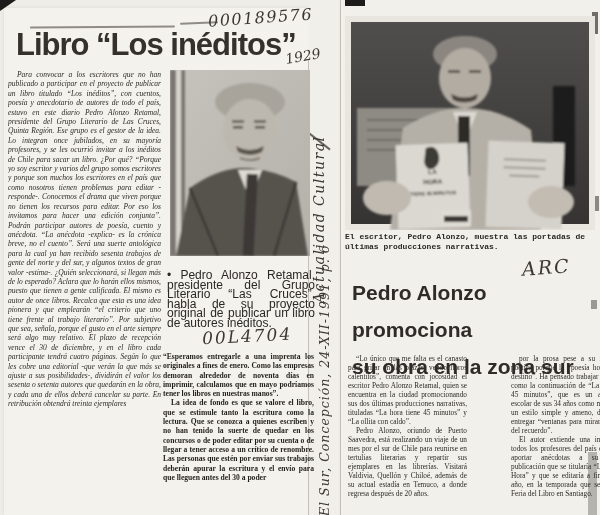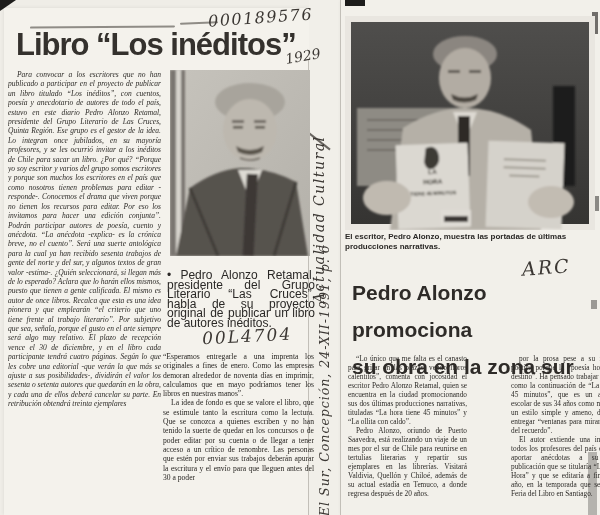--- a/index.html
+++ b/index.html
@@ -38,33 +38,33 @@
     position:absolute;left:352px;top:274px;width:250px;margin:0;
     font-family:"Liberation Sans",sans-serif;font-weight:700;
     font-size:21px;line-height:37px;color:#2e2b28;
   }
   .headline2 span{display:block;}
   .bodytext{
     position:absolute;text-align:justify;color:#2c2a27;overflow:hidden;
     font-family:"Liberation Serif",serif;
   }
   .col1{left:8px;top:70px;width:153px;height:445px;font-size:7.5px;line-height:9.4px;text-indent:9px;font-style:italic;}
-  .colmid{left:163px;top:352px;width:151px;height:163px;font-size:7.6px;line-height:9.3px;font-weight:400;color:#201e1b;}
+  .colmid{left:163px;top:352px;width:151px;height:163px;font-size:7.6px;line-height:9.3px;font-weight:700;color:#201e1b;}
   .colmid p,.a2col p{margin:0;}
   .colmid p + p,.a2col p + p{text-indent:8px;}
   .colmid p:first-child{text-indent:0;}
   .a2col{top:354px;height:161px;font-size:7.3px;line-height:9px;}
   .a2col1{left:348px;width:119px;}
   .a2col2{left:472px;width:121px;margin-left:39px;}
   .a2col p:first-child{text-indent:8px;}
   .photo{position:absolute;}
   .caption{position:absolute;color:#2a2826;}
   .caption1{left:167px;top:271px;width:148px;font-family:"Liberation Sans",sans-serif;
             font-size:12px;line-height:9.6px;text-align:justify;}
-  .caption2{left:345px;top:232px;width:253px;font-family:Liberation Sans, sans-serif;
+  .caption2{left:345px;top:232px;width:253px;font-family:Liberation Mono, monospace;
             font-weight:700;font-size:8px;line-height:10px;}
   .smudge{position:absolute;background:#44423f;}
   .slash{position:absolute;left:305px;top:140px;width:28px;height:2px;background:#6a6661;transform:rotate(38deg);}
 </style>
 </head>
 <body>
 
 <div class="page">
 
   <div class="piece piece-left"></div>

